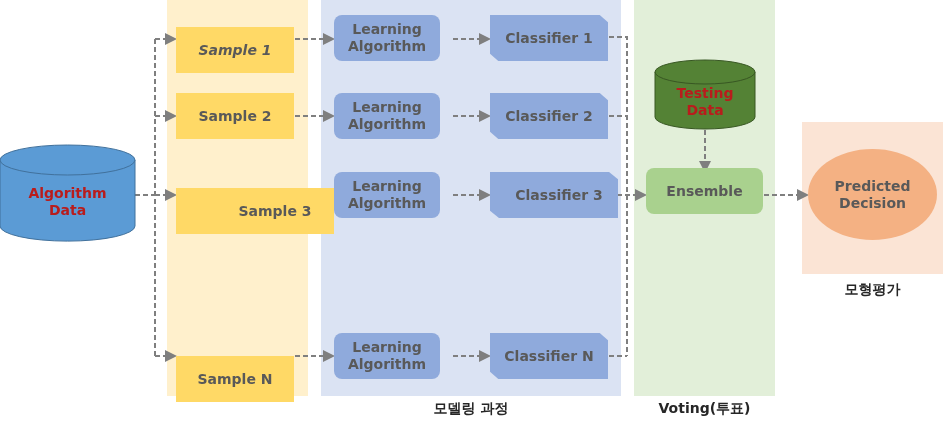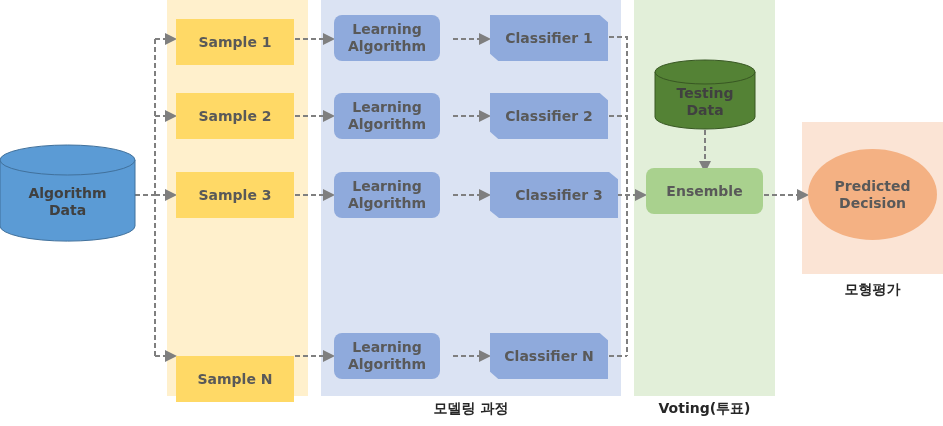--- a/index.html
+++ b/index.html
@@ -17,21 +17,21 @@
   .algo { width: 106px; height: 46px; background: #8faadc; left: 334px; border-radius: 8px; }
   .clf { width: 118px; height: 46px; background: #8faadc; left: 490px;
          clip-path: polygon(0 0, 93% 0, 100% 16%, 100% 100%, 7% 100%, 0 84%); }
   .ensemble { left: 646px; top: 168px; width: 117px; height: 46px; background: #a9d18e; border-radius: 8px; }
   .decision { left: 808px; top: 149px; width: 129px; height: 91px; background: #f4b183;
               border-radius: 50%; }
 
   .label { position: absolute; font-weight: bold; font-size: 14px; color: #262626; text-align: center; }
 
   svg.overlay { position: absolute; left: 0; top: 0; }
-  .cyl-text { position: absolute; color: #404040; font-weight: bold; font-size: 14px;
+  .cyl-text { position: absolute; color: #b91c1c; font-weight: bold; font-size: 14px;
               line-height: 17px; text-align: center; display: flex; align-items: center; justify-content: center; }
 </style>
 </head>
 <body>
 
 <div class="panel panel-sampling"></div>
 <div class="panel panel-modeling"></div>
 <div class="panel panel-voting"></div>
 <div class="panel panel-eval"></div>
 
@@ -88,27 +88,27 @@
     </div>
 </div>
 
 <div class="cyl-text" style="left:655px; top:82px; width:100px; height:40px;">
   <div>
       <div>Testing</div>
       <div>Data</div>
     </div>
 </div>
 
-<div class="box sample" style="top:19px;">
+<div class="box sample" style="top:27px;font-style:italic;">
     <span>Sample 1</span>
   </div>
 <div class="box sample" style="top:93px;">
     <span>Sample 2</span>
   </div>
-<div class="box sample" style="top:172px;">
+<div class="box sample" style="top:188px;padding-left:40px;">
     <span>Sample 3</span>
   </div>
 <div class="box sample" style="top:333px;margin-top:23px;">
     <span>Sample N</span>
   </div>
 
 <div class="box algo" style="top:15px;">
     <div>
       <div>Learning</div>
       <div>Algorithm</div>

